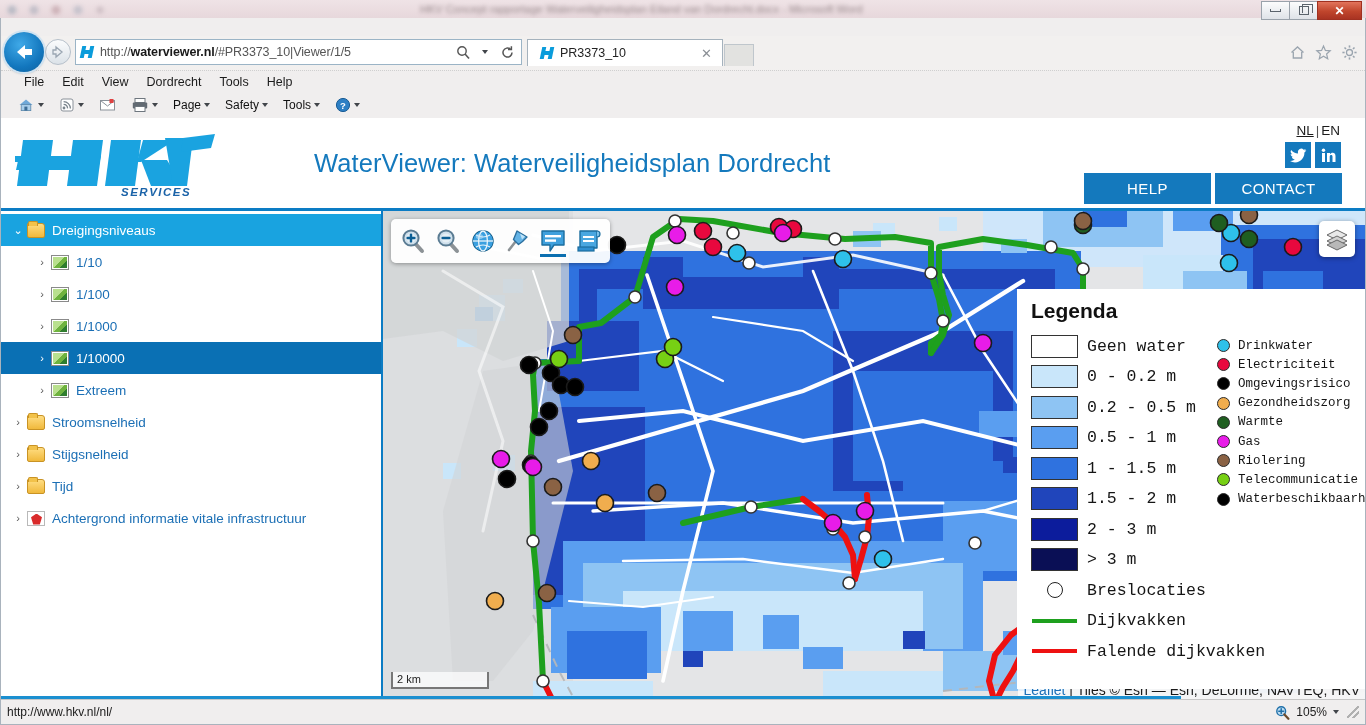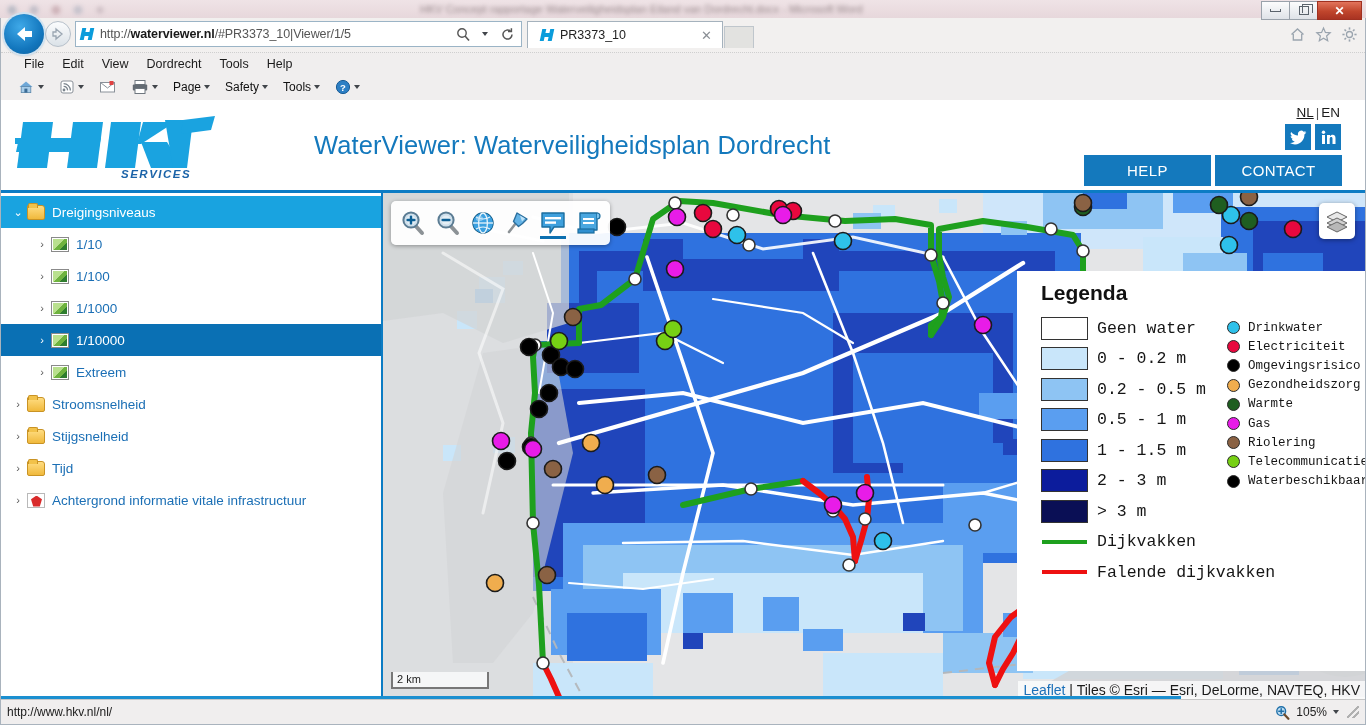--- a/index.html
+++ b/index.html
@@ -69,21 +69,21 @@
     position: absolute; left: 0; top: 18px; width: 1366px; height: 707px;
     background: #f0eeee;
     border: 1px solid #a9b3bd;
     border-top: none;
     display: flex; flex-direction: column;
   }
 
   
   #navrow {
     height: 34px; position: relative; background: #f2f0ef;
-    display: flex; align-items: center;
+    display: flex; align-items: center; margin-top: 18px;
   }
   #back-btn {
     width: 40px; height: 40px; border-radius: 50%;
     background: radial-gradient(circle at 40% 32%,#3fa9e8,#1276bd 62%,#0d5f9c);
     box-shadow: 0 0 0 2px #cfe3f2, 0 1px 3px rgba(0,0,0,.35);
     position: absolute; left: 3px; top: -4px;
     display: flex; align-items: center; justify-content: center;
     cursor: pointer;
   }
   #fwd-btn {
@@ -278,21 +278,21 @@
     position: absolute; right: 0; bottom: 0;
     background: rgba(255,255,255,.75);
     font-size: 14px; color: #1a1a1a; padding: 1px 5px;
   }
   #attrib a { color: #1a6fb8; text-decoration: none; }
 
   
   #legend {
     position: absolute; right: 0; top: 78px;
     width: 348px; height: 400px;
-    background: #fff; padding: 10px 12px 8px 24px;
+    background: #fff; padding: 10px 12px 8px 14px;
   }
   #legend-title { font-size: 21px; font-weight: bold; color: #111; margin-bottom: 8px; }
   #legend-cols { display: flex; }
   #legend-left { width: 178px; font-family: Liberation Mono, monospace; }
   .lg-row { display: flex; align-items: center; height: 30.5px; }
   .lg-sw { width: 47px; height: 23px; border: 1px solid #333; flex: 0 0 47px; margin-right: 9px; }
   .lg-label { font-size: 16.5px; color: #151515; white-space: nowrap; }
   .lg-row.sym .lg-sw { border: none; background: none !important; display:flex; align-items:center; justify-content:center; }
   .lg-circle { width: 16px; height: 16px; border-radius: 50%; border: 1.5px solid #222; background: #fff; }
   .lg-line { width: 45px; height: 4px; }
@@ -922,26 +922,36 @@
               </div>
               <div class="lg-row">
                 <span class="lg-sw" style="background:#5a9ef0"></span>
                 <span class="lg-label">0.5 - 1 m</span>
               </div>
               <div class="lg-row">
                 <span class="lg-sw" style="background:#2f72df"></span>
                 <span class="lg-label">1 - 1.5 m</span>
               </div>
               <div class="lg-row">
+                <span class="lg-sw" style="background:#2045bb"></span>
+                <span class="lg-label">1.5 - 2 m</span>
+              </div>
+              <div class="lg-row">
                 <span class="lg-sw" style="background:#0c1c9c"></span>
                 <span class="lg-label">2 - 3 m</span>
               </div>
               <div class="lg-row">
                 <span class="lg-sw" style="background:#0a0f55"></span>
                 <span class="lg-label">&gt; 3 m</span>
+              </div>
+              <div class="lg-row sym">
+                <span class="lg-sw">
+                    <span class="lg-circle"></span>
+                  </span>
+                <span class="lg-label">Breslocaties</span>
               </div>
               <div class="lg-row sym">
                 <span class="lg-sw">
                     <span class="lg-line" style="background:#1ea01e"></span>
                   </span>
                 <span class="lg-label">Dijkvakken</span>
               </div>
               <div class="lg-row sym">
                 <span class="lg-sw">
                     <span class="lg-line" style="background:#ee1111"></span>

